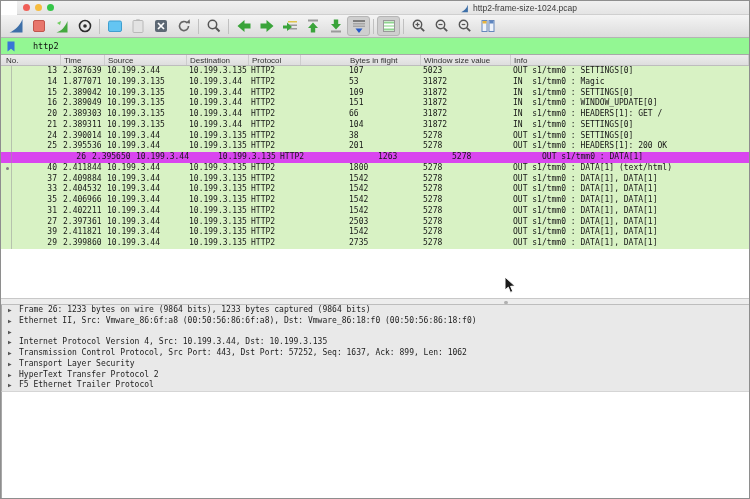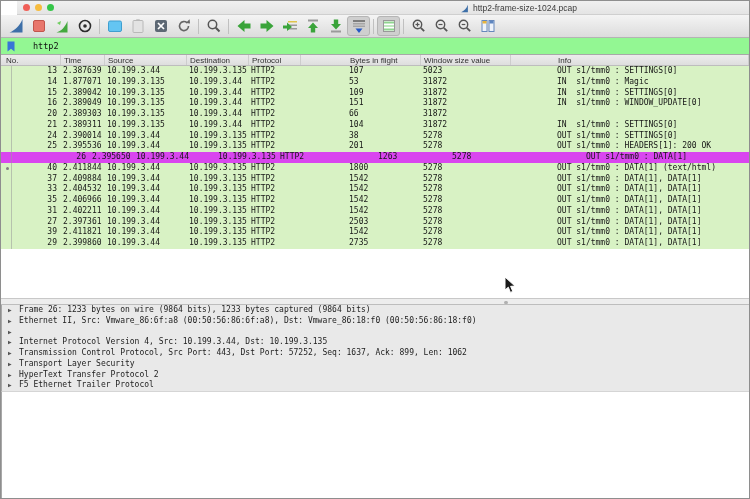--- a/index.html
+++ b/index.html
@@ -38,21 +38,21 @@
   .list-header .cell { font-size:8px; color:#303030; line-height:11px; padding-left:3px;
     border-right:1px solid #cdcdcd; overflow:hidden; white-space:nowrap; }
   .list-header .col-no { padding-left:5px; }
   .rows { position:absolute; left:0; top:11px; width:100%; }
   .prow { position:relative; display:flex; height:10.75px; background:#d8f2c4;
     font-family:"DejaVu Sans Mono", monospace; font-size:8px; line-height:10.75px; color:#161616; }
   .prow.selected { background:#d946ef;padding-left:29px; }
   .prow .cell { overflow:hidden; white-space:pre; padding-left:2px; }
   .prow .col-no { text-align:right; padding-right:4px; padding-left:0; }
   .col-no{width:60px;} .col-time{width:44px;} .col-source{width:82px;} .col-dest{width:62px;}
-  .col-proto{width:52px;} .col-len{width:46px;margin-top:12px;} .col-bif{width:74px;} .col-wsv{width:90px;} .col-info{flex:1;margin-left:44px;}
+  .col-proto{width:52px;} .col-len{width:46px;margin-top:12px;} .col-bif{width:74px;} .col-wsv{width:90px;} .col-info{flex:1;}
   .prow.has-dot::before { content:''; position:absolute; left:5px; top:4px; width:3px; height:3px;
     border-radius:50%; background:#808080; }
   .related-line { position:absolute; left:10px; top:11px; width:1px; height:183px; background:#9a9a9a; opacity:.55; }
   
   .splitter { position:absolute; left:0; top:297px; width:100%; height:7px;
     background:#ededed; border-top:1px solid #c8c8c8; border-bottom:1px solid #bdbdbd; }
   .splitter .grip { position:absolute; left:503px; top:2px; width:4px; height:3px; border-radius:2px; background:#b0b0b0; }
   
   .details { position:absolute; left:0; top:304px; width:100%; height:86px;
     background:#e9e9e9; border-left:1px solid #a8a8a8; }
@@ -292,20 +292,21 @@
 
         <div class="prow">
           <div class="cell col-no">20</div>
           <div class="cell col-time">2.389303</div>
           <div class="cell col-source">10.199.3.135</div>
           <div class="cell col-dest">10.199.3.44</div>
           <div class="cell col-proto">HTTP2</div>
           <div class="cell col-len">237</div>
           <div class="cell col-bif">66</div>
           <div class="cell col-wsv">31872</div>
+          <div class="cell col-info">IN  s1/tmm0 : HEADERS[1]: GET /</div>
         </div>
 
         <div class="prow">
           <div class="cell col-no">21</div>
           <div class="cell col-time">2.389311</div>
           <div class="cell col-source">10.199.3.135</div>
           <div class="cell col-dest">10.199.3.44</div>
           <div class="cell col-proto">HTTP2</div>
           <div class="cell col-len">209</div>
           <div class="cell col-bif">104</div>

